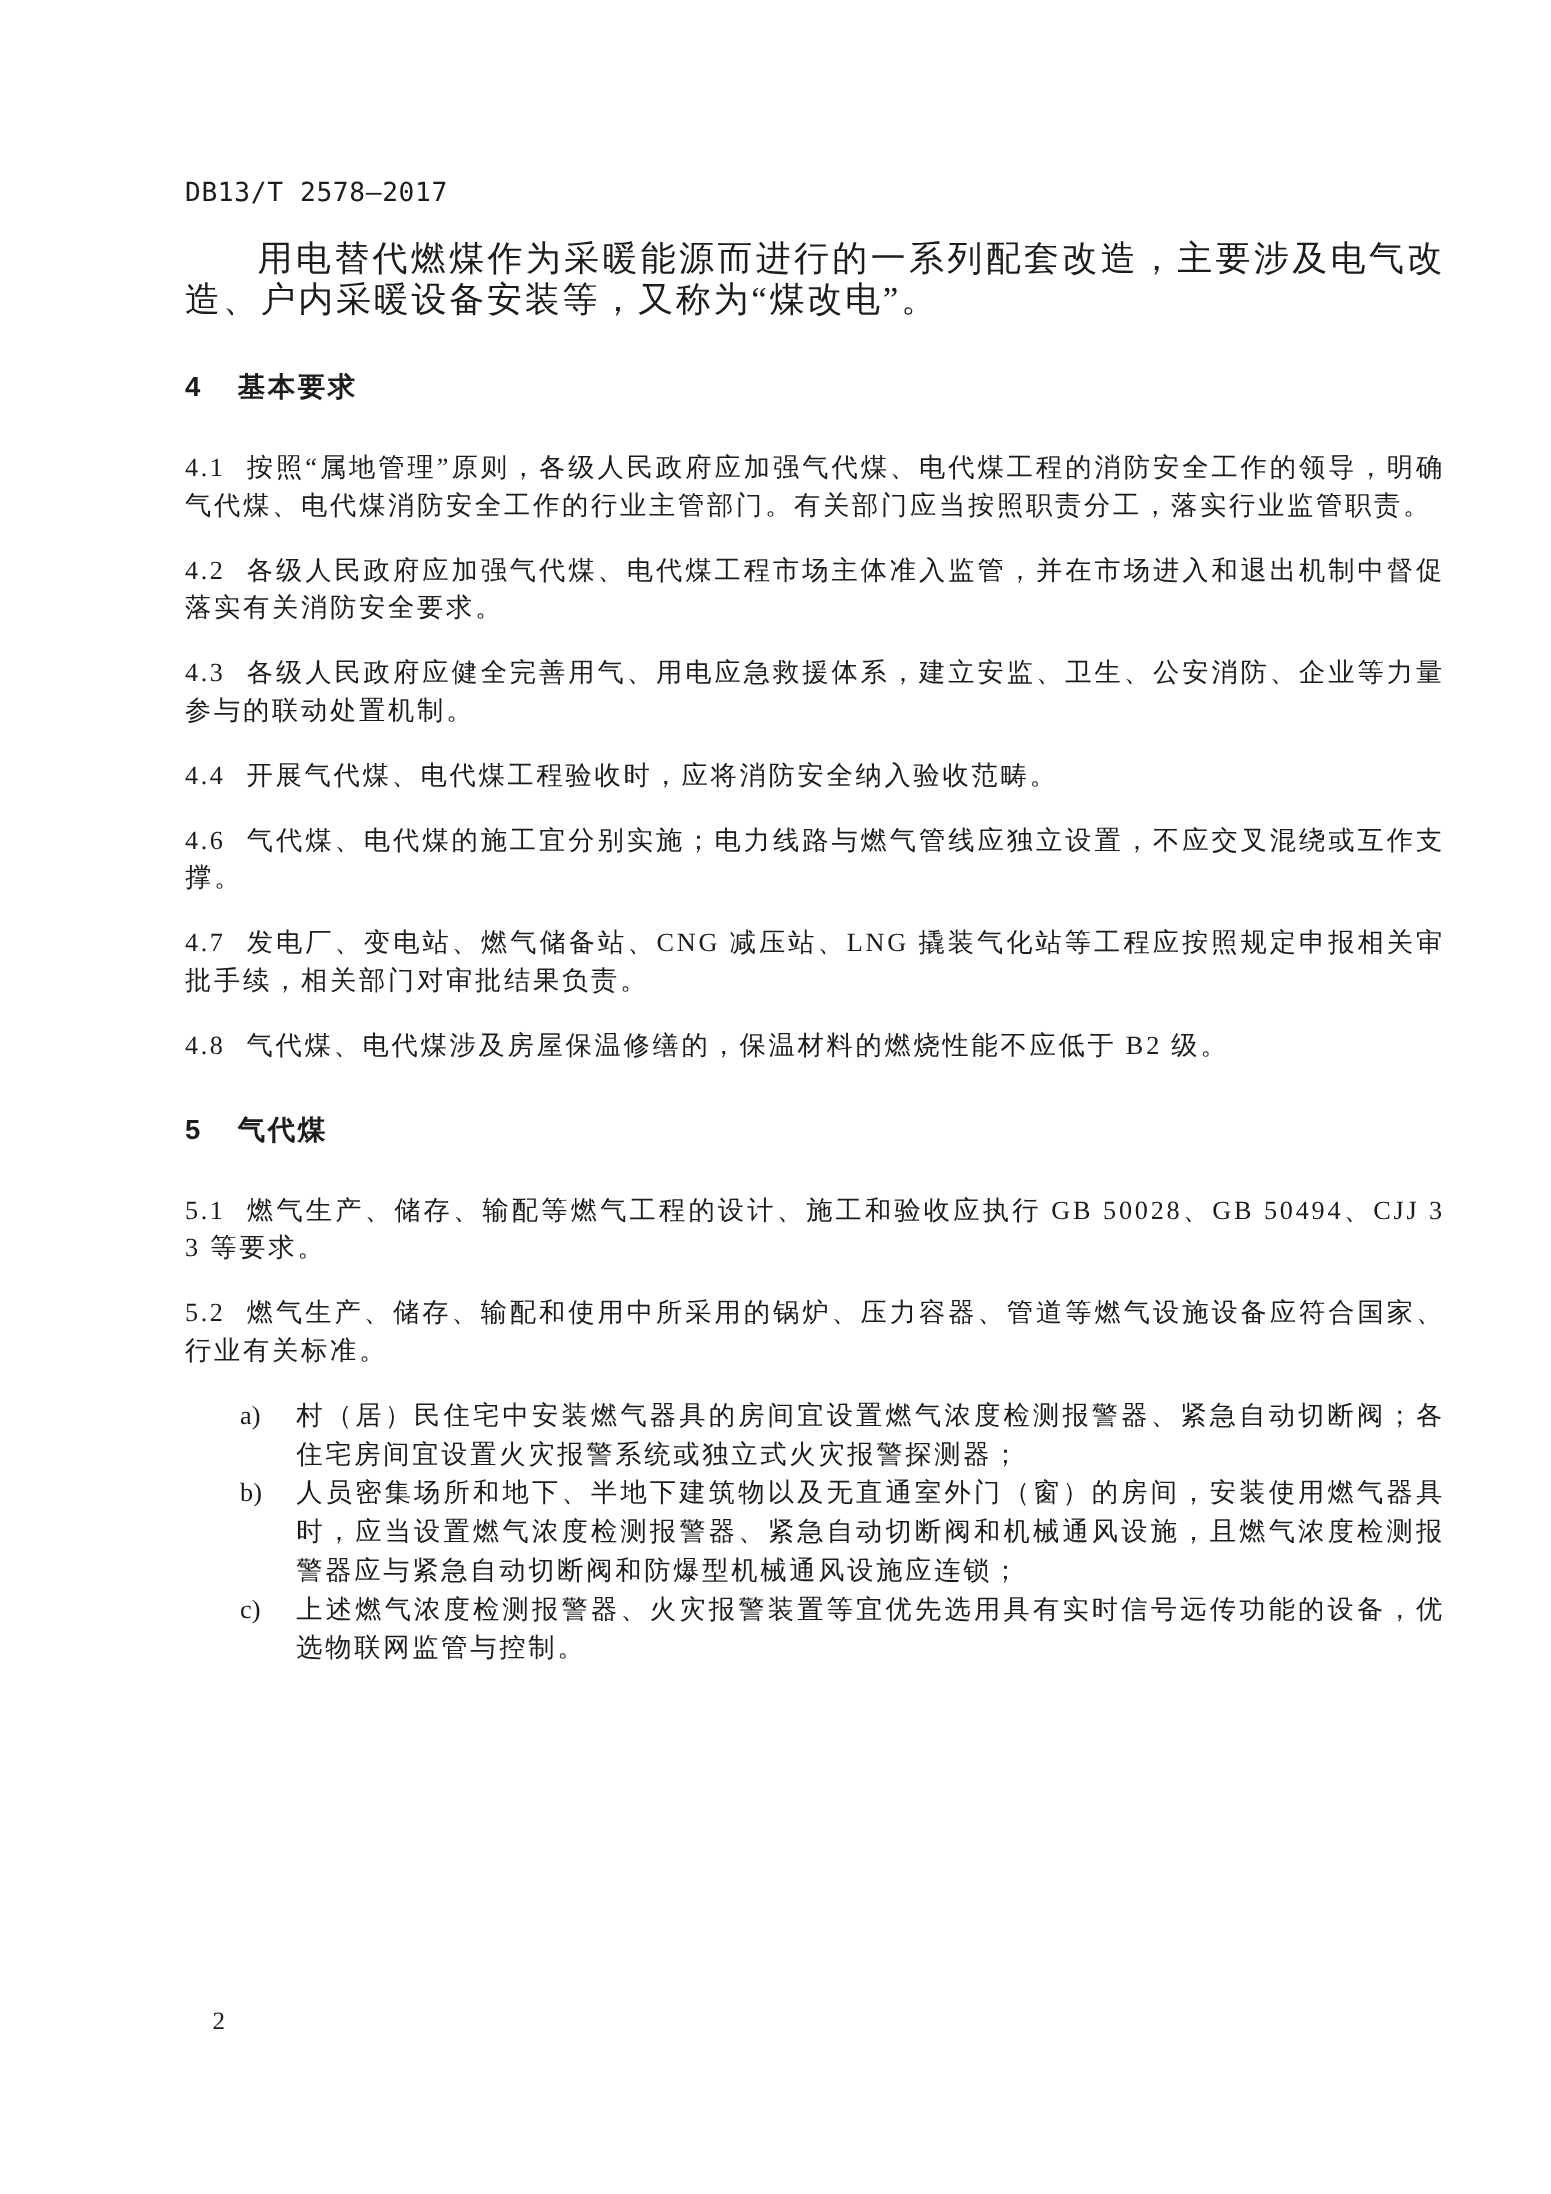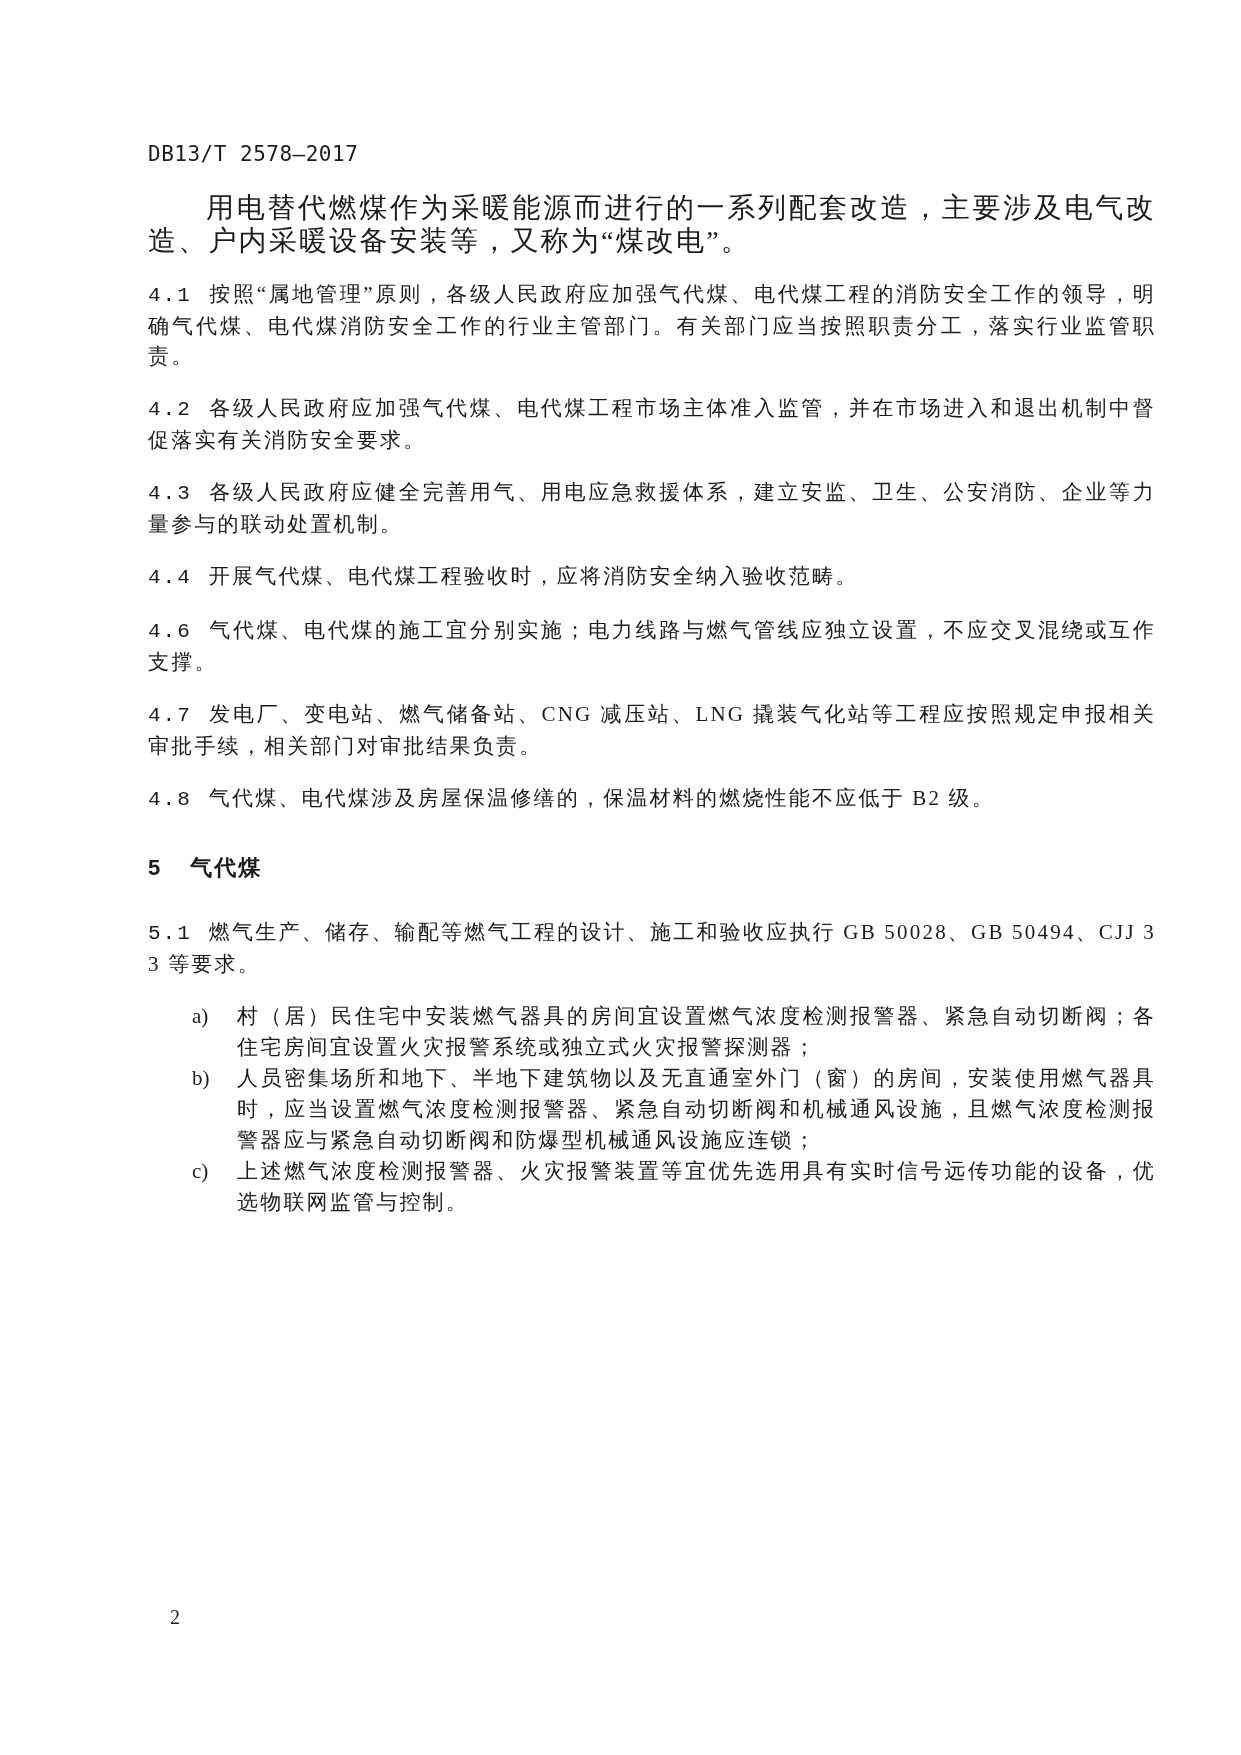--- a/index.html
+++ b/index.html
@@ -45,21 +45,20 @@
     margin: 22px 0;
     font-size: 21px;
     line-height: 30px;
     letter-spacing: 2.2px;
     text-align: justify;
     word-break: break-all;
   }
   p.clause .cnum {
     margin-right: 17px;
     letter-spacing: 2px;
-    font-family: Liberation Mono, monospace;
   }
   ol.alpha-list {
     list-style: none;
     margin: 22px 0 0 0;
     padding: 0 0 0 89px;
     font-size: 21px;
     line-height: 31px;
     letter-spacing: 2.2px;
   }
   ol.alpha-list li {
@@ -83,40 +82,42 @@
 </style>
 </head>
 <body>
 
 <div class="page">
 
   <div class="doc-header">DB13/T 2578—2017</div>
 
   <p class="intro">用电替代燃煤作为采暖能源而进行的一系列配套改造，主要涉及电气改造、户内采暖设备安装等，又称为“煤改电”。</p>
 
+  <h2 class="sec"><span class="sec-num">4</span><span class="sec-title">基本要求</span></h2>
 
   <p class="clause"><span class="cnum">4.1</span><span class="ctext">按照“属地管理”原则，各级人民政府应加强气代煤、电代煤工程的消防安全工作的领导，明确气代煤、电代煤消防安全工作的行业主管部门。有关部门应当按照职责分工，落实行业监管职责。</span></p>
 
   <p class="clause"><span class="cnum">4.2</span><span class="ctext">各级人民政府应加强气代煤、电代煤工程市场主体准入监管，并在市场进入和退出机制中督促落实有关消防安全要求。</span></p>
 
   <p class="clause"><span class="cnum">4.3</span><span class="ctext">各级人民政府应健全完善用气、用电应急救援体系，建立安监、卫生、公安消防、企业等力量参与的联动处置机制。</span></p>
 
   <p class="clause"><span class="cnum">4.4</span><span class="ctext">开展气代煤、电代煤工程验收时，应将消防安全纳入验收范畴。</span></p>
 
 
   <p class="clause"><span class="cnum">4.6</span><span class="ctext">气代煤、电代煤的施工宜分别实施；电力线路与燃气管线应独立设置，不应交叉混绕或互作支撑。</span></p>
 
   <p class="clause"><span class="cnum">4.7</span><span class="ctext">发电厂、变电站、燃气储备站、CNG 减压站、LNG 撬装气化站等工程应按照规定申报相关审批手续，相关部门对审批结果负责。</span></p>
 
   <p class="clause"><span class="cnum">4.8</span><span class="ctext">气代煤、电代煤涉及房屋保温修缮的，保温材料的燃烧性能不应低于 B2 级。</span></p>
 
   <h2 class="sec"><span class="sec-num">5</span><span class="sec-title">气代煤</span></h2>
 
   <p class="clause"><span class="cnum">5.1</span><span class="ctext">燃气生产、储存、输配等燃气工程的设计、施工和验收应执行 GB 50028、GB 50494、CJJ 33 等要求。</span></p>
 
+  <p class="clause"><span class="cnum">5.2</span><span class="ctext">燃气生产、储存、输配和使用中所采用的锅炉、压力容器、管道等燃气设施设备应符合国家、行业有关标准。</span></p>
 
 
 
 
   <ol class="alpha-list">
     <li><span class="marker">a)</span><span class="litext">村（居）民住宅中安装燃气器具的房间宜设置燃气浓度检测报警器、紧急自动切断阀；各住宅房间宜设置火灾报警系统或独立式火灾报警探测器；</span></li>
     <li><span class="marker">b)</span><span class="litext">人员密集场所和地下、半地下建筑物以及无直通室外门（窗）的房间，安装使用燃气器具时，应当设置燃气浓度检测报警器、紧急自动切断阀和机械通风设施，且燃气浓度检测报警器应与紧急自动切断阀和防爆型机械通风设施应连锁；</span></li>
     <li><span class="marker">c)</span><span class="litext">上述燃气浓度检测报警器、火灾报警装置等宜优先选用具有实时信号远传功能的设备，优选物联网监管与控制。</span></li>
   </ol>
 

